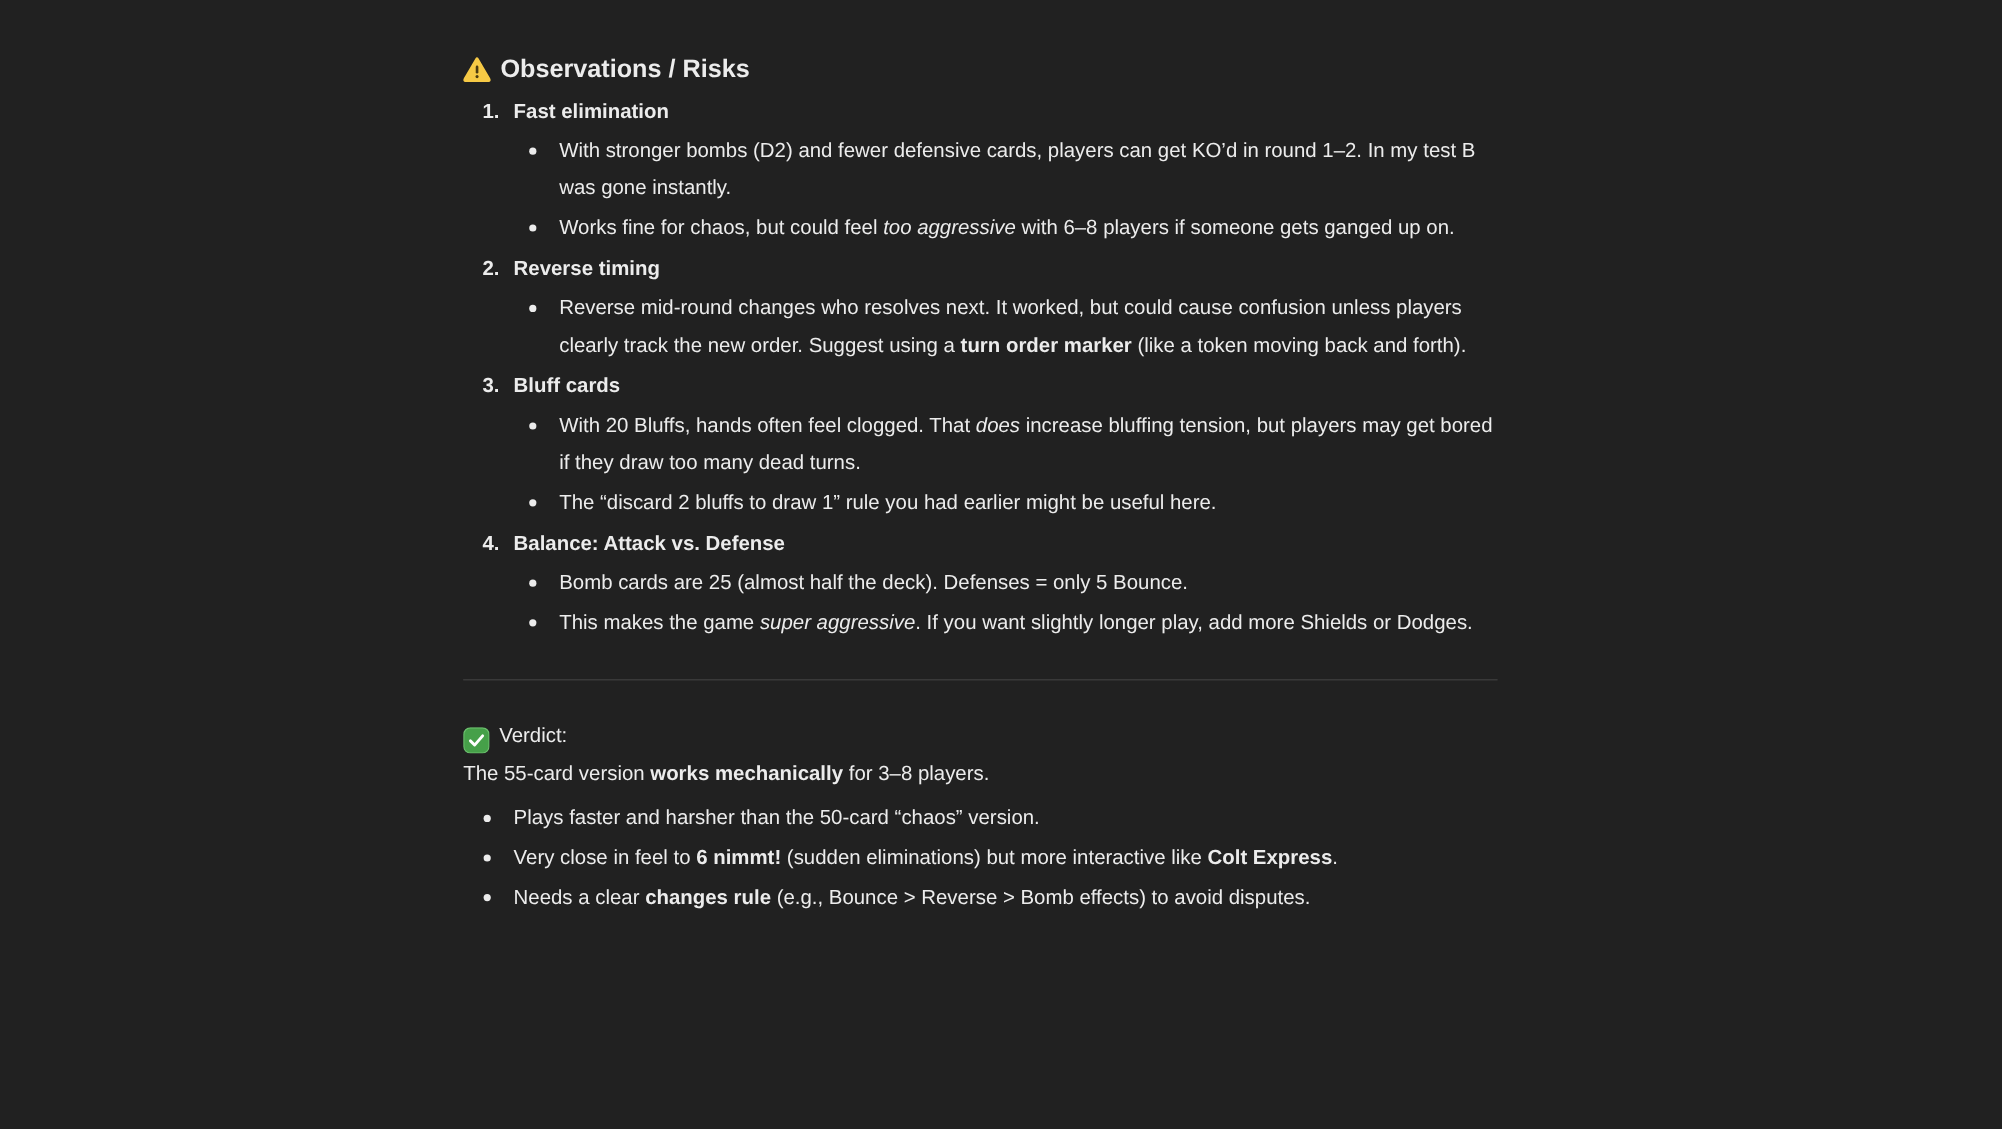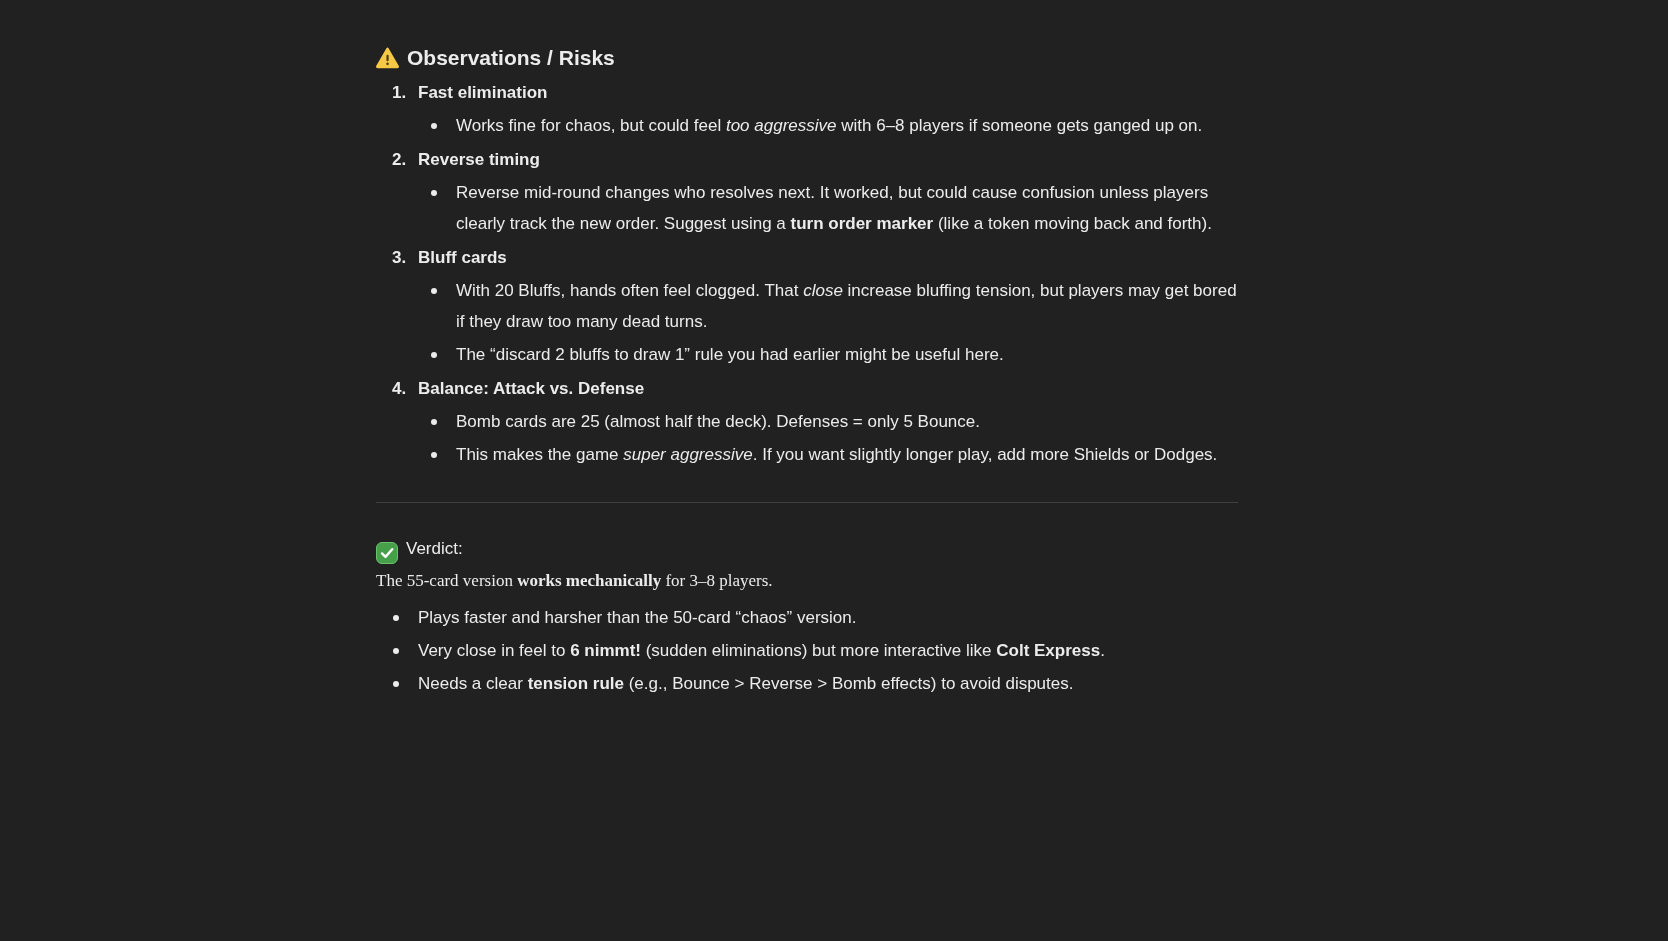--- a/index.html
+++ b/index.html
@@ -12,21 +12,21 @@
     font-family: "Liberation Sans", sans-serif;
   }
   .page {
     position: relative;
     width: 1668px;
     height: 941px;
     background: #212121;
   }
   .message {
     position: absolute;
-    left: 376px;
+    left: 386px;
     top: 44px;
     width: 862px;
     color: #ececec;
     font-size: 17px;
     line-height: 31px;
   }
   .md-heading {
     display: flex;
     align-items: center;
     gap: 8px;
@@ -79,21 +79,21 @@
     margin: 32px 0 30px 0;
   }
   .verdict-row {
     display: flex;
     align-items: flex-end;
     gap: 8px;
     margin: 0;
     line-height: 31px;
   }
   .verdict-row .vicon { flex: 0 0 auto; display: inline-flex; }
-  .verdict-intro { margin: 1px 0 0 0; line-height: 31px; font-family: Liberation Serif, serif; }
+  .verdict-intro { margin: 1px 0 0 0; line-height: 31px; }
   .verdict-list {
     list-style: none;
     margin: 6px 0 0 0;
     padding: 0;
   }
   .verdict-list .bullet-item { padding-left: 42px; }
   .verdict-list .bullet-item::before { left: 17px; }
   .seg-b { font-weight: 700; }
   .seg-i { font-style: italic; }
 </style>
@@ -112,35 +112,36 @@
         </svg>
       </span>
       <span>Observations / Risks</span>
     </h3>
 
     <ol id="obs-list" class="obs-list">
         <li class="num-item">
           <span class="num-marker">1.</span>
           <div class="num-title">Fast elimination</div>
           <ul class="sub-list">
+            <li class="bullet-item"><span>With stronger bombs (D2) and fewer defensive cards, players can get KO’d in round 1–2. In my test B was gone instantly.</span></li>
             <li class="bullet-item"><span>Works fine for chaos, but could feel </span><span class="seg-i">too aggressive</span><span> with 6–8 players if someone gets ganged up on.</span></li>
           </ul>
         </li>
         <li class="num-item">
           <span class="num-marker">2.</span>
           <div class="num-title">Reverse timing</div>
           <ul class="sub-list">
             <li class="bullet-item"><span>Reverse mid-round changes who resolves next. It worked, but could cause confusion unless players clearly track the new order. Suggest using a </span><span class="seg-b">turn order marker</span><span> (like a token moving back and forth).</span></li>
           </ul>
         </li>
         <li class="num-item">
           <span class="num-marker">3.</span>
           <div class="num-title">Bluff cards</div>
           <ul class="sub-list">
-            <li class="bullet-item"><span>With 20 Bluffs, hands often feel clogged. That </span><span class="seg-i">close</span><span> increase bluffing tension, but players may get bored if they draw too many dead turns.</span></li>
+            <li class="bullet-item"><span>With 20 Bluffs, hands often feel clogged. That </span><span class="seg-i">does</span><span> increase bluffing tension, but players may get bored if they draw too many dead turns.</span></li>
             <li class="bullet-item"><span>The “discard 2 bluffs to draw 1” rule you had earlier might be useful here.</span></li>
           </ul>
         </li>
         <li class="num-item">
           <span class="num-marker">4.</span>
           <div class="num-title">Balance: Attack vs. Defense</div>
           <ul class="sub-list">
             <li class="bullet-item"><span>Bomb cards are 25 (almost half the deck). Defenses = only 5 Bounce.</span></li>
             <li class="bullet-item"><span>This makes the game </span><span class="seg-i">super aggressive</span><span>. If you want slightly longer play, add more Shields or Dodges.</span></li>
           </ul>
@@ -157,17 +158,17 @@
         </svg>
       </span>
       <span>Verdict:</span>
     </p>
 
     <p id="verdict-intro" class="verdict-intro"><span>The 55-card version </span><span class="seg-b">works mechanically</span><span> for 3–8 players.</span></p>
 
     <ul id="verdict-list" class="verdict-list">
         <li class="bullet-item"><span>Plays faster and harsher than the 50-card “chaos” version.</span></li>
         <li class="bullet-item"><span>Very close in feel to </span><span class="seg-b">6 nimmt!</span><span> (sudden eliminations) but more interactive like </span><span class="seg-b">Colt Express</span><span>.</span></li>
-        <li class="bullet-item"><span>Needs a clear </span><span class="seg-b">tension rule</span><span> (e.g., Bounce &gt; Reverse &gt; Bomb effects) to avoid disputes.</span></li>
+        <li class="bullet-item"><span>Needs a clear </span><span class="seg-b">changes rule</span><span> (e.g., Bounce &gt; Reverse &gt; Bomb effects) to avoid disputes.</span></li>
       </ul>
 
   </div>
 </div>
 
 </body></html>

